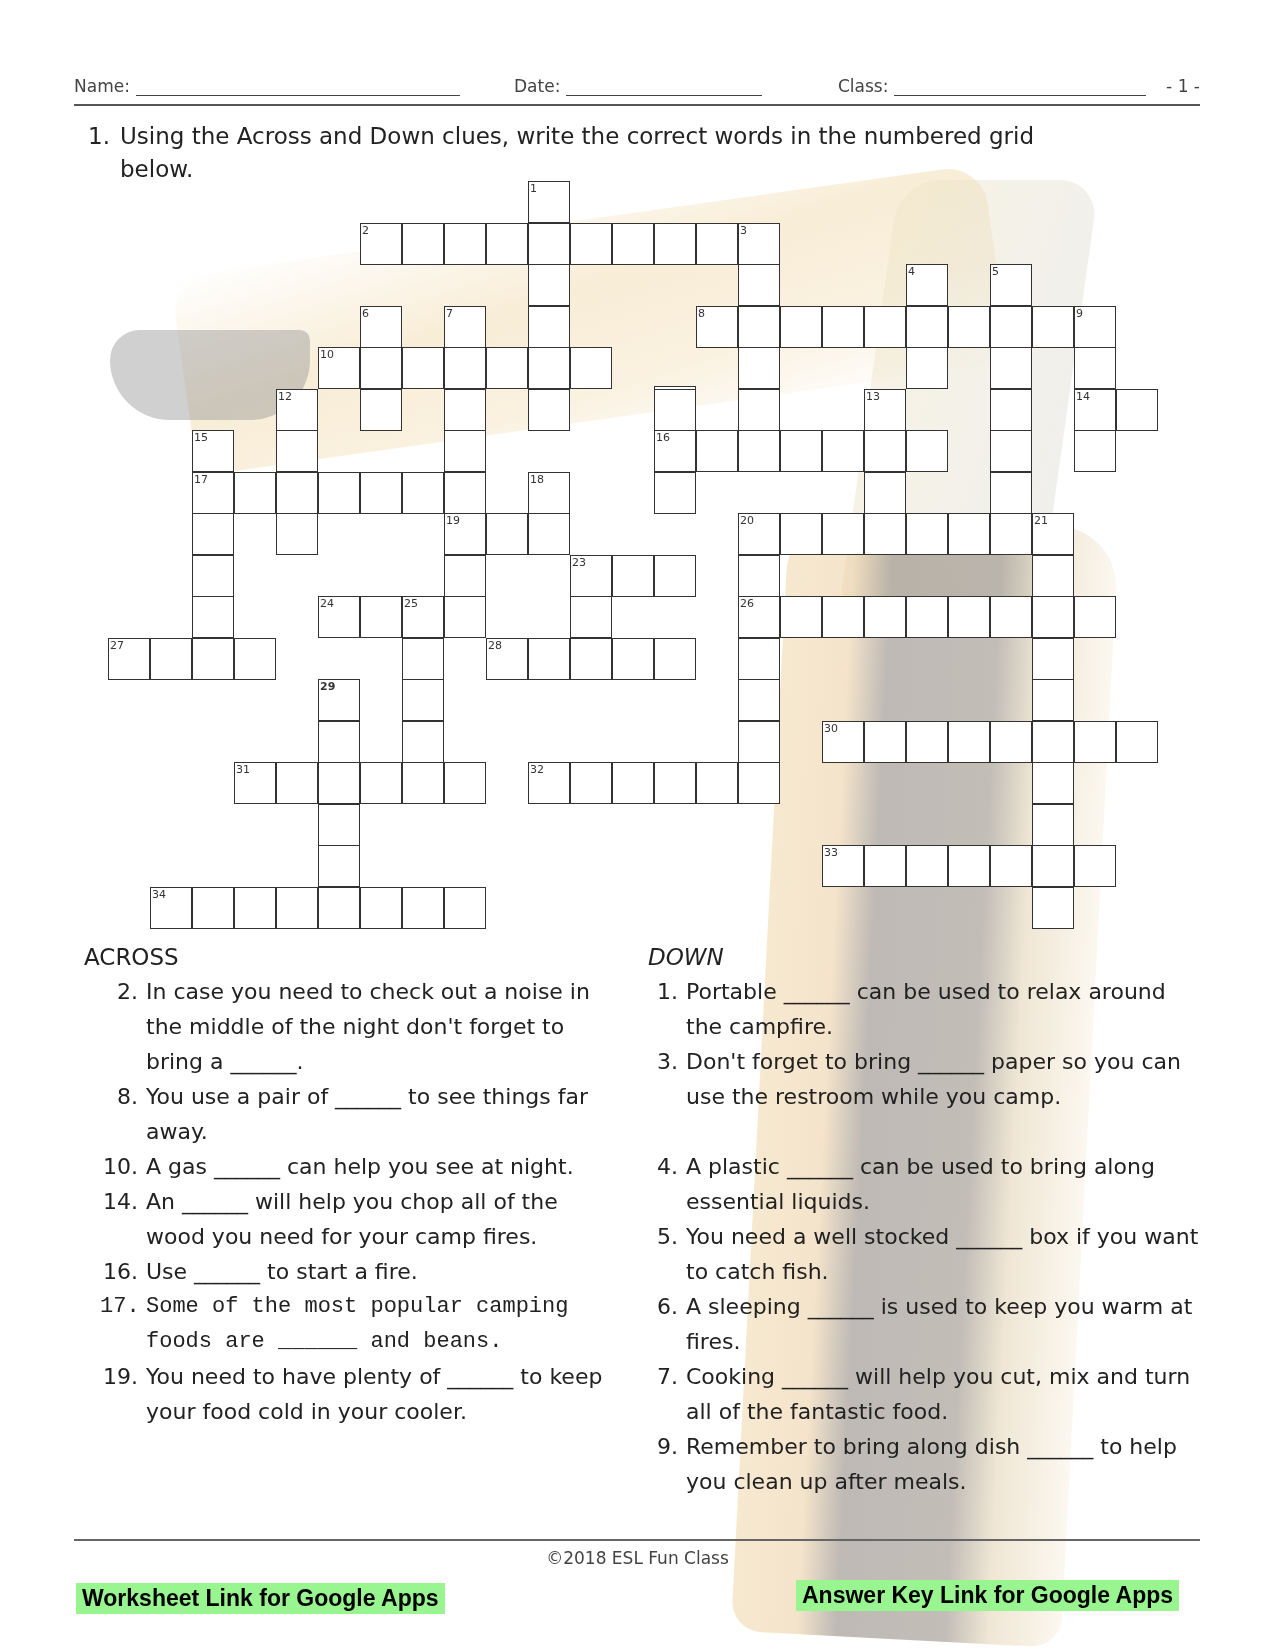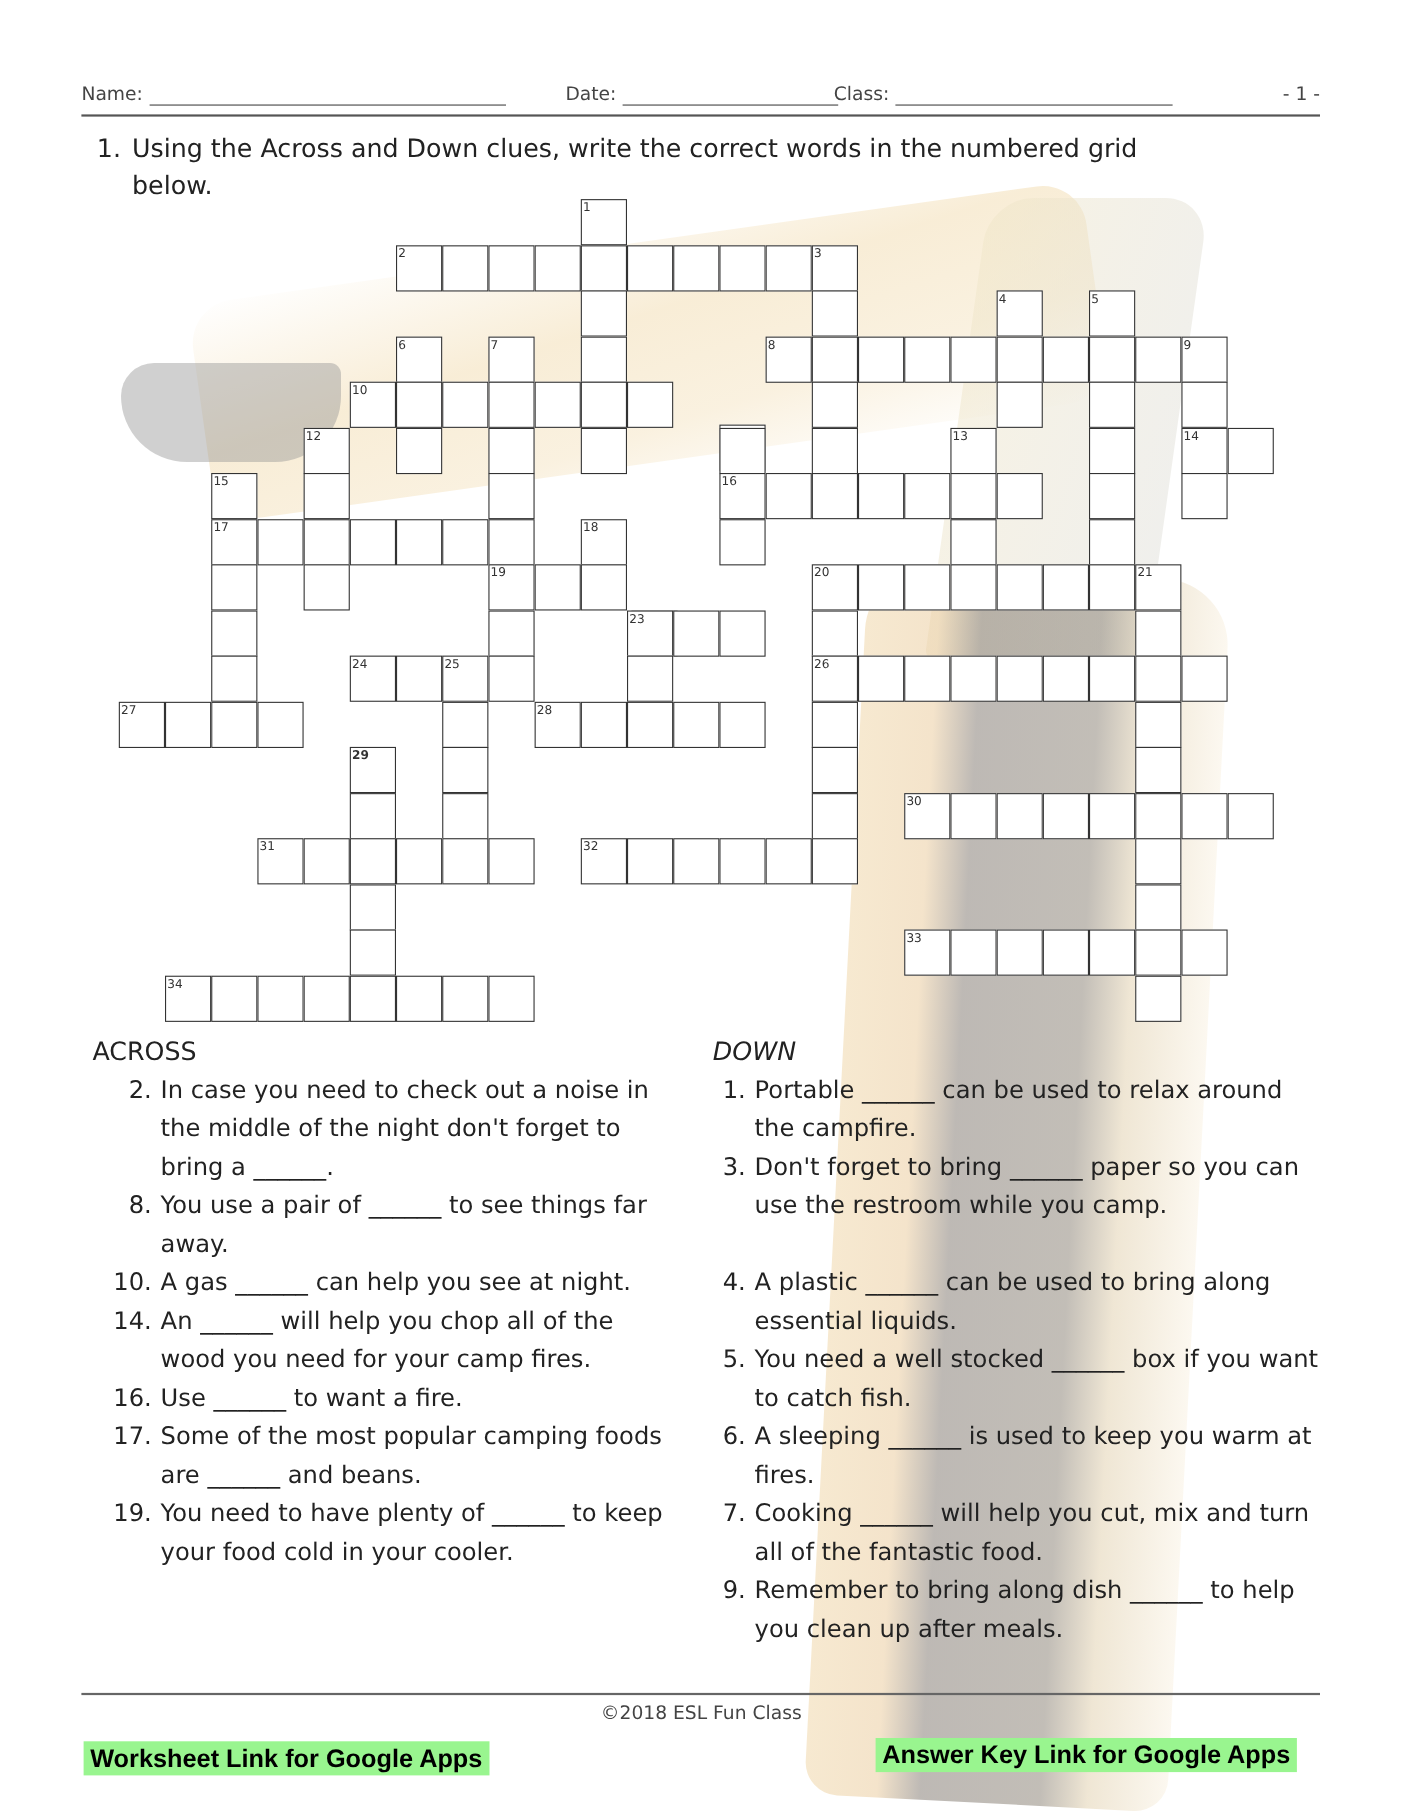--- a/index.html
+++ b/index.html
@@ -50,21 +50,21 @@
 <div class="bg-axe-blade"></div>
 <div class="bg-log"></div>
 
 <div class="header">
   <span class="field" style="left:0">
     <span>Name:</span><span class="line" style="width:324px"></span>
   </span>
   <span class="field" style="left:440px">
     <span>Date:</span><span class="line" style="width:196px"></span>
   </span>
-  <span class="field" style="left:684px">
+  <span class="field" style="left:764px">
     <span>Class:</span><span class="line" style="width:252px"></span>
   </span>
   <span class="page-num">- 1 -</span>
 </div>
 <div class="header-rule"></div>
 
 <div class="instructions">
   <span class="num">1.</span>
   <span class="txt">Using the Across and Down clues, write the correct words in the numbered grid below.</span>
 </div>
@@ -321,23 +321,23 @@
     <div class="clue" style="left: 100px; top: 1149px; width: 520px;">
       <span class="num">10.</span>
       <span class="txt">A gas ______ can help you see at night.</span>
     </div>
     <div class="clue" style="left: 100px; top: 1184px; width: 520px;">
       <span class="num">14.</span>
       <span class="txt">An ______ will help you chop all of the wood you need for your camp fires.</span>
     </div>
     <div class="clue" style="left: 100px; top: 1254px; width: 520px;">
       <span class="num">16.</span>
-      <span class="txt">Use ______ to want a fire.</span>
-    </div>
-    <div class="clue" style="left: 100px; top: 1289px; width: 520px;">
+      <span class="txt">Use ______ to start a fire.</span>
+    </div>
+    <div class="clue" style="left: 100px; top: 1289px; width: 520px; font-family: Liberation Mono, monospace;">
       <span class="num">17.</span>
       <span class="txt">Some of the most popular camping foods are ______ and beans.</span>
     </div>
     <div class="clue" style="left: 100px; top: 1359px; width: 520px;">
       <span class="num">19.</span>
       <span class="txt">You need to have plenty of ______ to keep your food cold in your cooler.</span>
     </div>
   </div>
 
 <div class="clues-title" style="left:648px; top:944px;font-style:italic;">DOWN</div>

